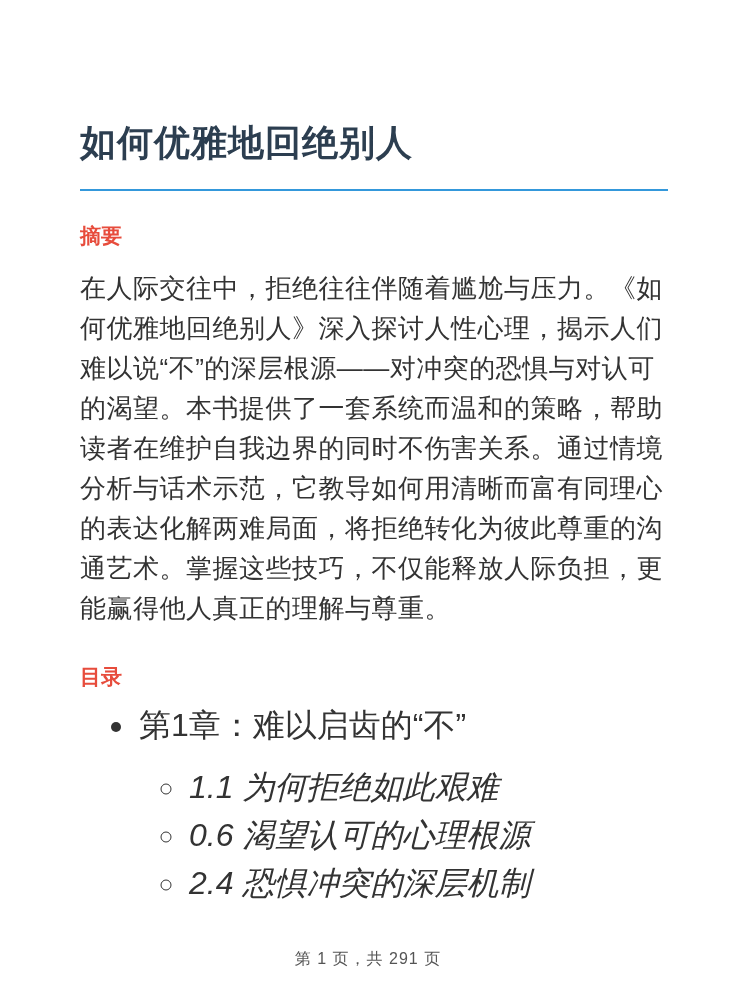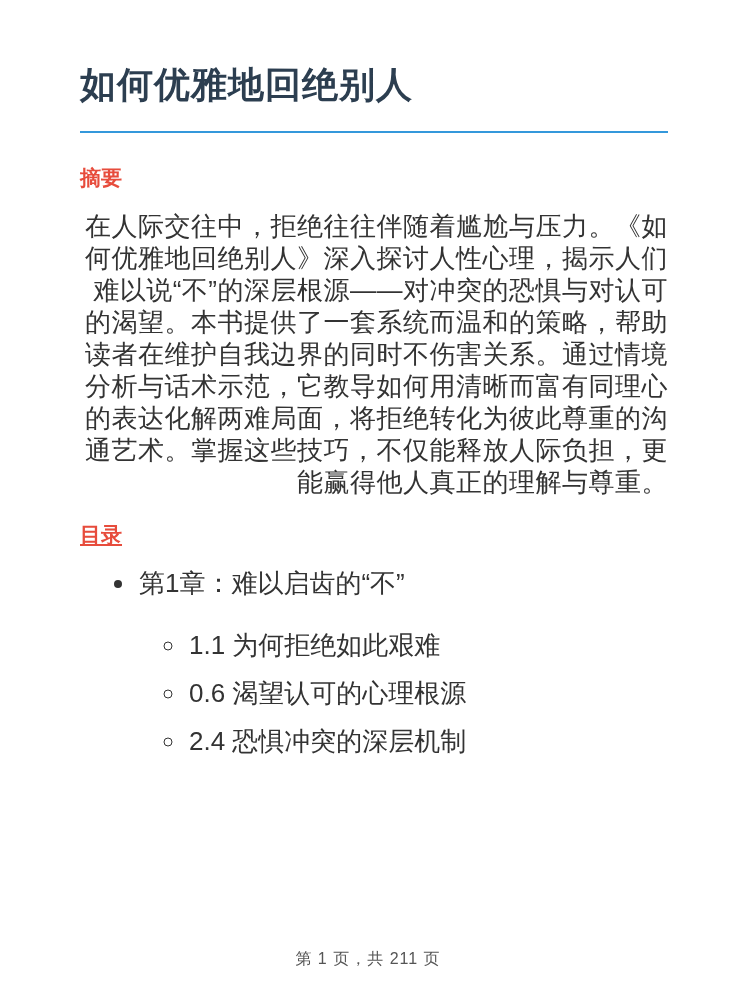--- a/index.html
+++ b/index.html
@@ -12,21 +12,21 @@
     height: 1000px;
     position: relative;
     font-family: "Liberation Sans", "DejaVu Sans", sans-serif;
     overflow: hidden;
   }
   .page {
     position: absolute;
     inset: 0;
     background: #ffffff;
     box-sizing: border-box;
-    padding: 62px 82px 0 80px;
+    padding: 120px 82px 0 80px;
   }
   .doc-title {
     margin: 0;
     font-size: 36px;
     line-height: 1.25;
     font-weight: bold;
     letter-spacing: 1px;
     color: var(--color-title, #2c3e50);
   }
   .title-divider {
@@ -38,46 +38,46 @@
   .section-heading {
     font-size: 21px;
     line-height: 1.2;
     font-weight: bold;
     color: var(--color-heading, #e74c3c);
   }
   .summary-heading { margin: 32px 0 20px 0; }
   .summary-text {
     margin: 0;
     font-size: 26px;
-    line-height: 32px;
+    line-height: 40px;
     color: var(--color-body, #333333);
     letter-spacing: 0.5px;
-    text-align: right;
   }
-  .toc-heading { margin: 24px 0 16px 0; text-decoration: underline; }
+  .toc-heading { margin: 36px 0 16px 0; }
   .toc-list {
     margin: 0;
     padding-left: 57px;
     list-style-type: disc;
-    font-size: 26px;
+    font-size: 32px;
     color: var(--color-body, #333333);
   }
   .toc-chapter {
     line-height: 40px;
     padding-left: 2px;
   }
   .toc-section-list {
     margin: 22px 0 0 0;
     padding-left: 50px;
     list-style-type: circle;
   }
   .toc-section {
     line-height: 40px;
     margin-bottom: 8px;
     padding-left: 2px;
+    font-style: italic;
   }
   .page-footer {
     position: absolute;
     left: 0;
     right: 14px;
     bottom: 30px;
     text-align: center;
     font-size: 16px;
     color: var(--color-footer, #555555);
     letter-spacing: 1px;
@@ -100,15 +100,15 @@
 
   <ul class="toc-list">
     <li class="toc-chapter">第1章：难以启齿的“不”</li>
     <ul class="toc-section-list">
       <li class="toc-section">1.1 为何拒绝如此艰难</li>
       <li class="toc-section">0.6 渴望认可的心理根源</li>
       <li class="toc-section">2.4 恐惧冲突的深层机制</li>
     </ul>
   </ul>
 
-  <div class="page-footer">第 1 页，共 211 页</div>
+  <div class="page-footer">第 1 页，共 291 页</div>
 
 </div>
 
 </body></html>

